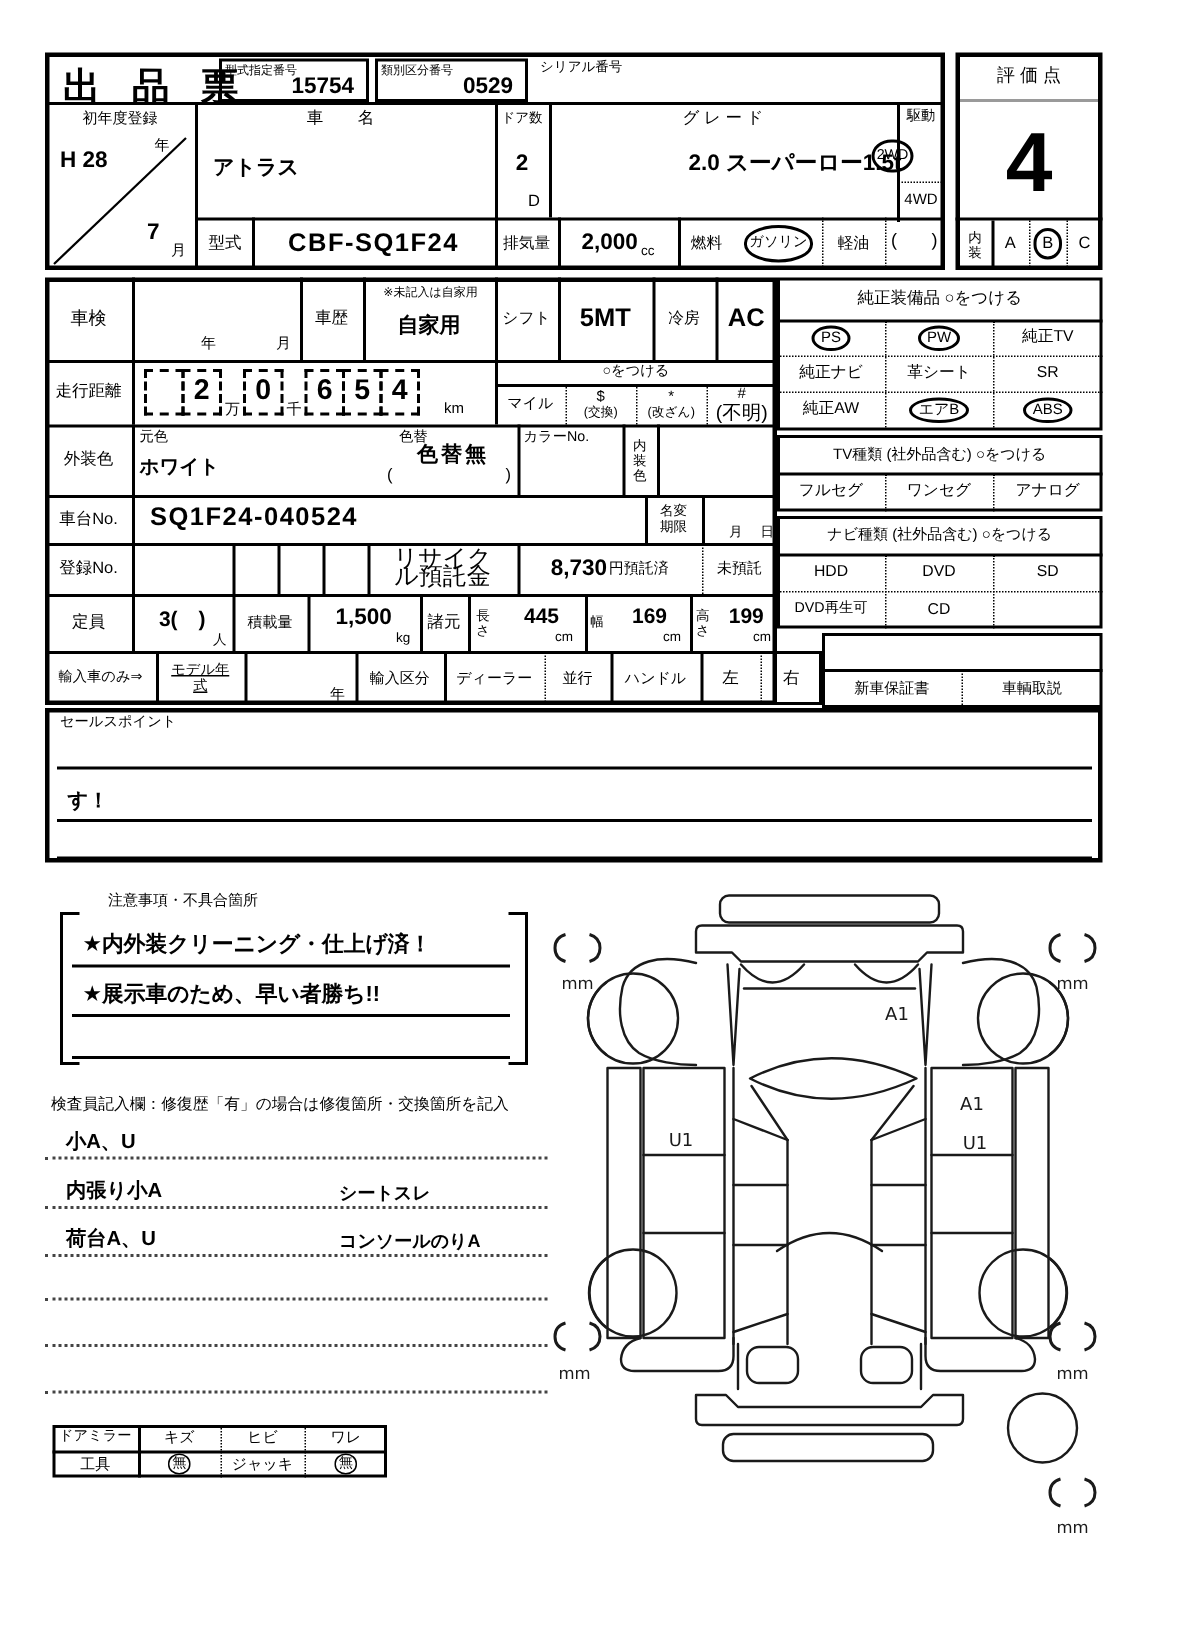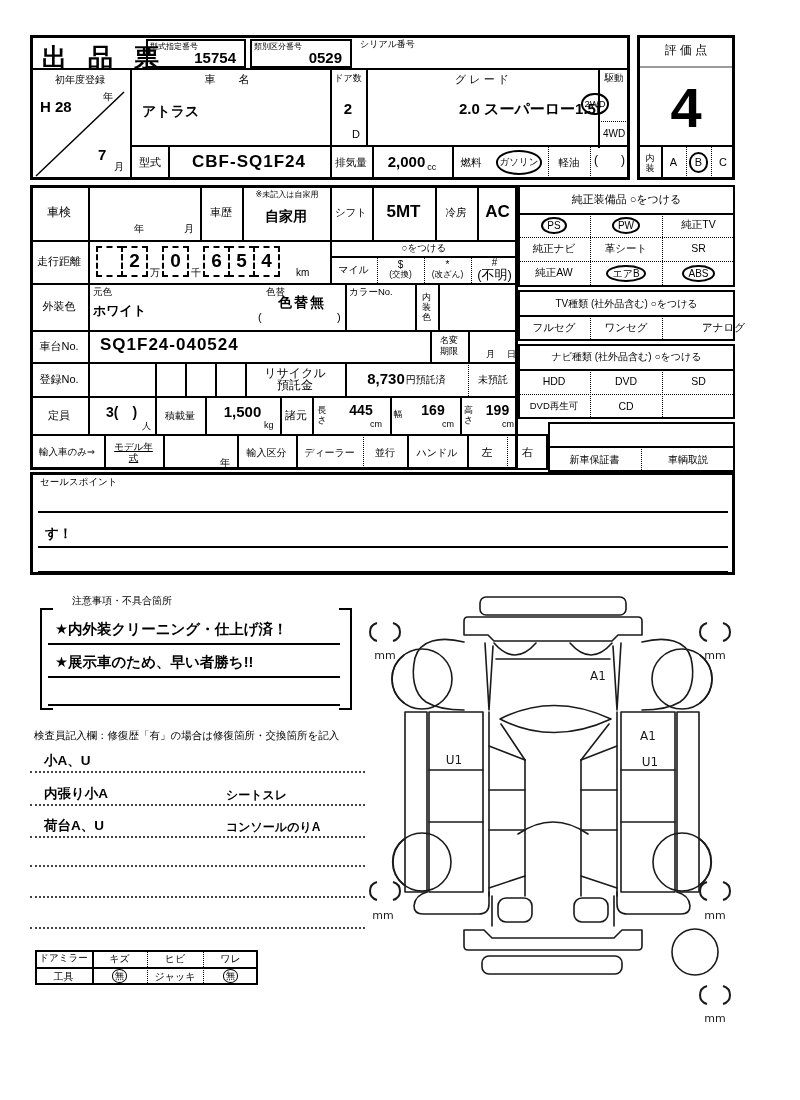--- a/index.html
+++ b/index.html
@@ -202,21 +202,21 @@
   <div class="abs" style="left:507px;top:348px;font-size:9px;">日</div>
   <div class="hl" style="left:30px;top:362px;width:488px;"></div>
 
   <div class="c" style="left:30px;top:362px;width:58px;height:34px;font-size:11px;">登録No.</div>
   <div class="vl1" style="left:88px;top:362px;height:34px;"></div>
   <div class="vl1" style="left:155px;top:362px;height:34px;"></div>
   <div class="vl1" style="left:185px;top:362px;height:34px;"></div>
   <div class="vl1" style="left:215px;top:362px;height:34px;"></div>
   <div class="vl1" style="left:245px;top:362px;height:34px;"></div>
   <div class="c" style="left:245px;top:362px;width:100px;height:34px;font-size:10px;">
-    <span class="stack" style="width:70px;font-size:12px;line-height:12px;text-align:center;">リサイクル預託金</span>
+    <span class="stack" style="width:70px;font-size:16px;line-height:12px;text-align:center;">リサイクル預託金</span>
   </div>
   <div class="vl1" style="left:345px;top:362px;height:34px;"></div>
   <div class="c" style="left:345px;top:362px;width:123px;height:34px;">
     <span class="val" style="font-size:15px;">8,730</span>
     <span style="font-size:10px;margin-left:1px;">円預託済</span>
   </div>
   <div class="vld" style="left:468px;top:362px;height:34px;"></div>
   <div class="c" style="left:468px;top:362px;width:50px;height:34px;font-size:10px;">未預託</div>
   <div class="hl" style="left:30px;top:396px;width:488px;"></div>
 
@@ -295,21 +295,21 @@
       <span class="circ" style="font-size:10px;">ABS</span>
     </div>
 
   <div class="frame2" style="left:518px;top:290px;width:217px;height:51px;"></div>
   <div class="c" style="left:518px;top:291px;width:217px;height:24px;font-size:10px;">TV種類 (社外品含む) ○をつける</div>
   <div class="hl1" style="left:518px;top:315px;width:217px;"></div>
   <div class="vld" style="left:590px;top:315px;height:26px;"></div>
   <div class="vld" style="left:662px;top:315px;height:26px;"></div>
   <div class="c" style="left:518px;top:315px;width:72px;height:26px;font-size:10.5px;">フルセグ</div>
   <div class="c" style="left:590px;top:315px;width:72px;height:26px;font-size:10.5px;">ワンセグ</div>
-  <div class="c" style="left:687px;top:315px;width:73px;height:26px;font-size:10.5px;">アナログ</div>
+  <div class="c" style="left:662px;top:315px;width:73px;height:26px;font-size:10.5px;">アナログ</div>
 
   <div class="frame2" style="left:518px;top:344px;width:217px;height:75px;"></div>
   <div class="c" style="left:518px;top:345px;width:217px;height:23px;font-size:10px;">ナビ種類 (社外品含む) ○をつける</div>
   <div class="hl1" style="left:518px;top:369px;width:217px;"></div>
   <div class="vld" style="left:590px;top:369px;height:50px;"></div>
   <div class="vld" style="left:662px;top:369px;height:50px;"></div>
   <div class="hld" style="left:518px;top:394px;width:217px;"></div>
   <div class="c" style="left:518px;top:369px;width:72px;height:25px;font-size:10.5px;">HDD</div>
   <div class="c" style="left:590px;top:369px;width:72px;height:25px;font-size:10.5px;">DVD</div>
   <div class="c" style="left:662px;top:369px;width:73px;height:25px;font-size:10.5px;">SD</div>

